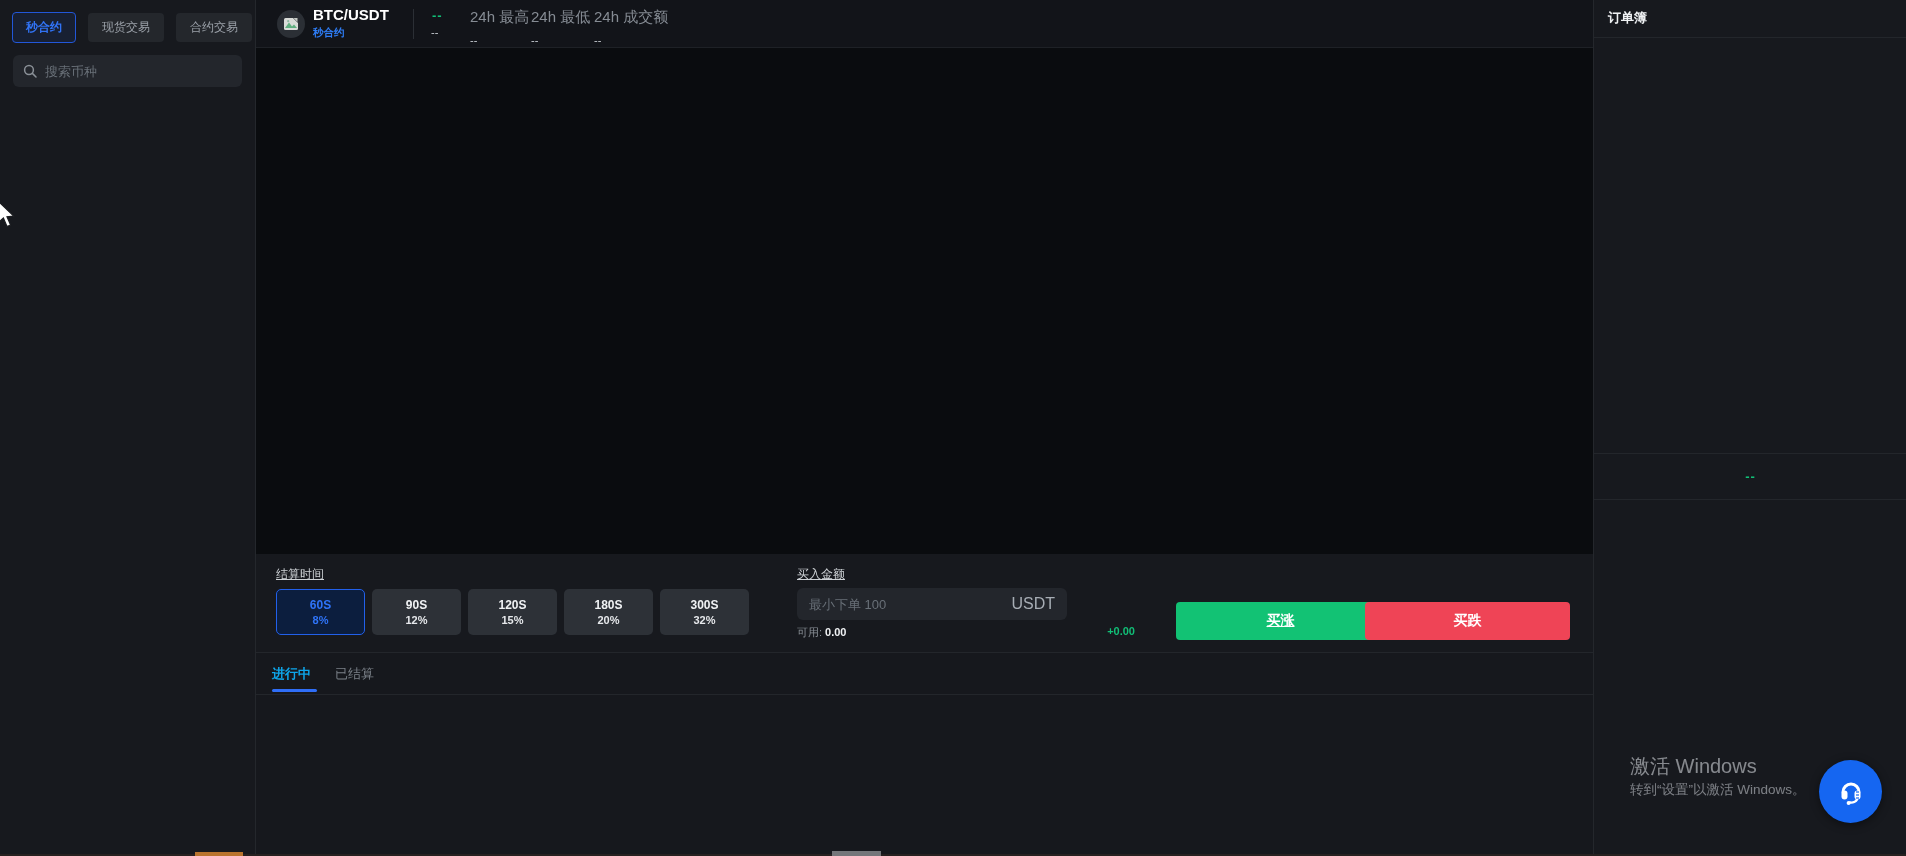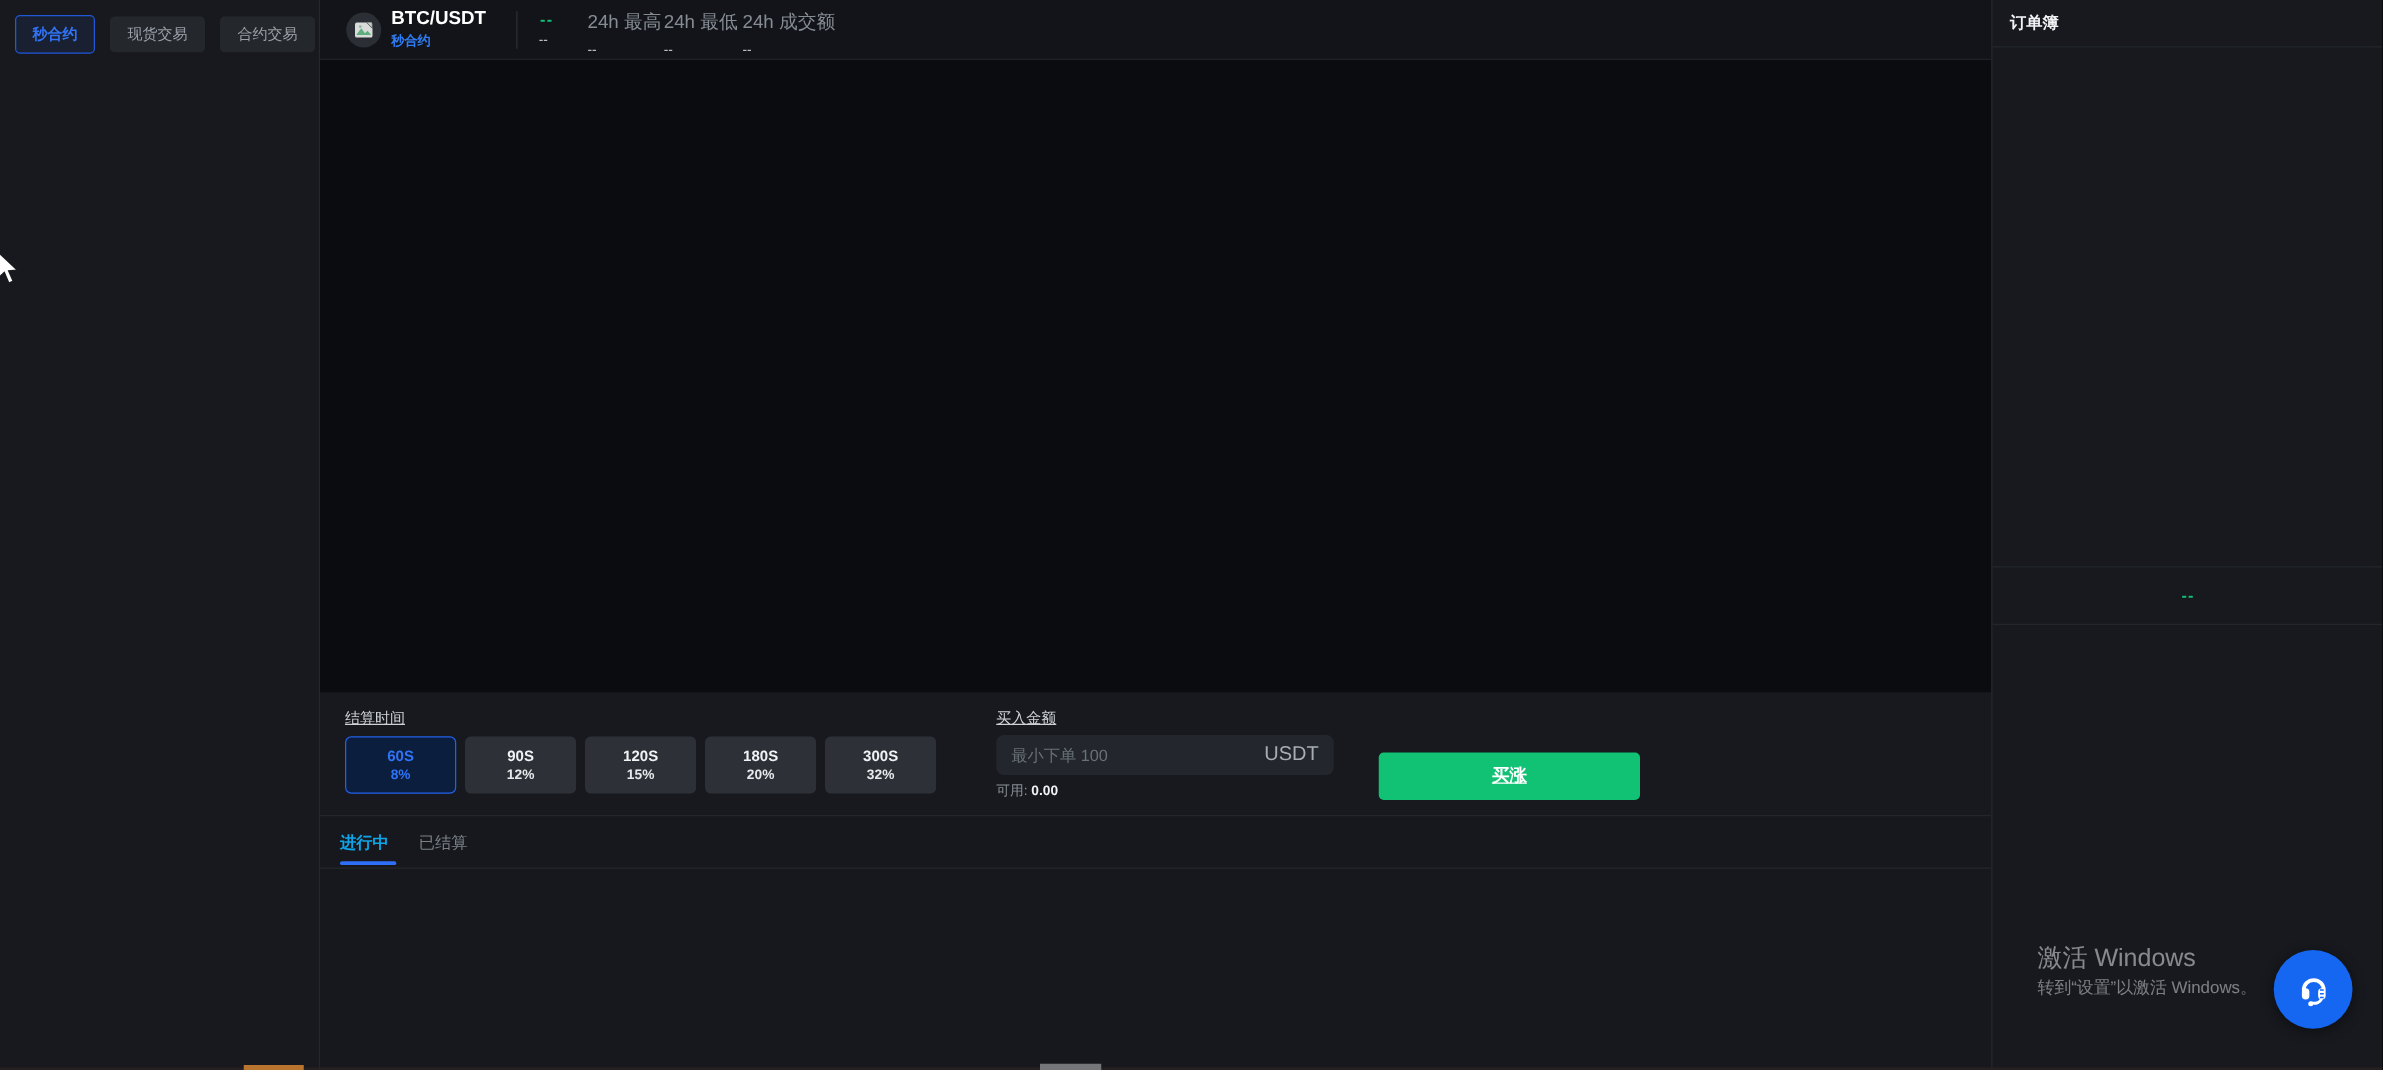--- a/index.html
+++ b/index.html
@@ -55,21 +55,21 @@
     color:#c9ced4; font-size:13px; font-family:"Liberation Sans", sans-serif; min-width:0; }
   .amount-input input::placeholder { color:#697078; }
   .unit { font-size:16px; color:#a7adb5; }
   .avail-row { position:absolute; left:541px; top:71px; font-size:11px; color:#8a9097; }
   .avail-val { color:#f0f2f4; font-weight:bold; margin-left:3px; }
   .profit-val { position:absolute; left:799px; top:71px; width:80px; text-align:right;
     font-size:11px; font-weight:bold; color:#11bf77; }
   .btn-buy { position:absolute; top:48px; height:38px; border:none; border-radius:4px;
     font-size:14px; font-weight:bold; color:#ffffff; cursor:pointer;
     font-family:"Liberation Sans", sans-serif; }
-  .btn-up   { left:847px;  width:209px; background:#12c274;text-decoration:underline; }
+  .btn-up   { left:920px;  width:209px; background:#12c274;text-decoration:underline; }
   .btn-down { left:1109px; width:205px; background:#ef4456; }
   
   .orders { position:absolute; left:256px; top:653px; width:1337px; height:42px;
     border-bottom:1px solid #23262b; }
   .order-tab { position:absolute; top:12px; font-size:13px; color:#7a8088; cursor:pointer; }
   .order-tab.active { color:#0ea5e9; font-weight:bold; }
   .tab-underline { position:absolute; left:16px; top:36px; width:45px; height:3px;
     background:#2f6ef7; border-radius:2px; }
   
   .right-panel { position:absolute; left:1593px; top:0; width:313px; height:856px;
@@ -95,20 +95,29 @@
 <body>
 
 <div class="app">
 
   <aside class="sidebar">
     <div class="mkt-tabs">
       <div class="mkt-tab active">秒合约</div>
       <div class="mkt-tab">现货交易</div>
       <div class="mkt-tab">合约交易</div>
     </div>
+    <div class="search-box">
+      <span style="display:flex;">
+        <svg width="14" height="14" viewBox="0 0 14 14">
+          <circle cx="6" cy="6" r="4.4" fill="none" stroke="#8a9097" stroke-width="1.5"></circle>
+          <line x1="9.4" y1="9.4" x2="13" y2="13" stroke="#8a9097" stroke-width="1.5" stroke-linecap="round"></line>
+        </svg>
+      </span>
+      <input type="text" placeholder="搜索币种" style="">
+    </div>
   </aside>
 
   <header class="main-header">
     <div class="coin-icon">
       <svg width="16" height="16" viewBox="0 0 16 16">
         <rect x="1" y="2" width="14" height="12" rx="1.5" fill="#d9dcd8"></rect>
         <path d="M2 12 L6 6.5 L9 10.5 L11 8.5 L14 12 Z" fill="#5fae7f"></path>
         <circle cx="5.2" cy="5.2" r="1.1" fill="#8fb6a0"></circle>
         <path d="M10 2 L15 2 L15 7 Z" fill="#2b2f35"></path>
         <path d="M10.5 2 L14.5 6 L14.5 2 Z" fill="#c5c9c4"></path>
@@ -166,20 +175,21 @@
     <div class="amount-input">
       <input type="text" placeholder="最小下单 100" style="">
       <span class="unit">USDT</span>
     </div>
     <div class="avail-row">
       <span>可用:</span><span class="avail-val">0.00</span>
     </div>
     <div class="profit-val">+0.00</div>
 
     <button class="btn-buy btn-up">买涨</button>
+    <button class="btn-buy btn-down">买跌</button>
   </section>
 
   <section class="orders">
     <div class="order-tab active" style="left:16px;">进行中</div>
     <div class="order-tab" style="left:79px;">已结算</div>
     <div class="tab-underline"></div>
   </section>
 
   <aside class="right-panel">
     <div class="ob-title">订单簿</div>

